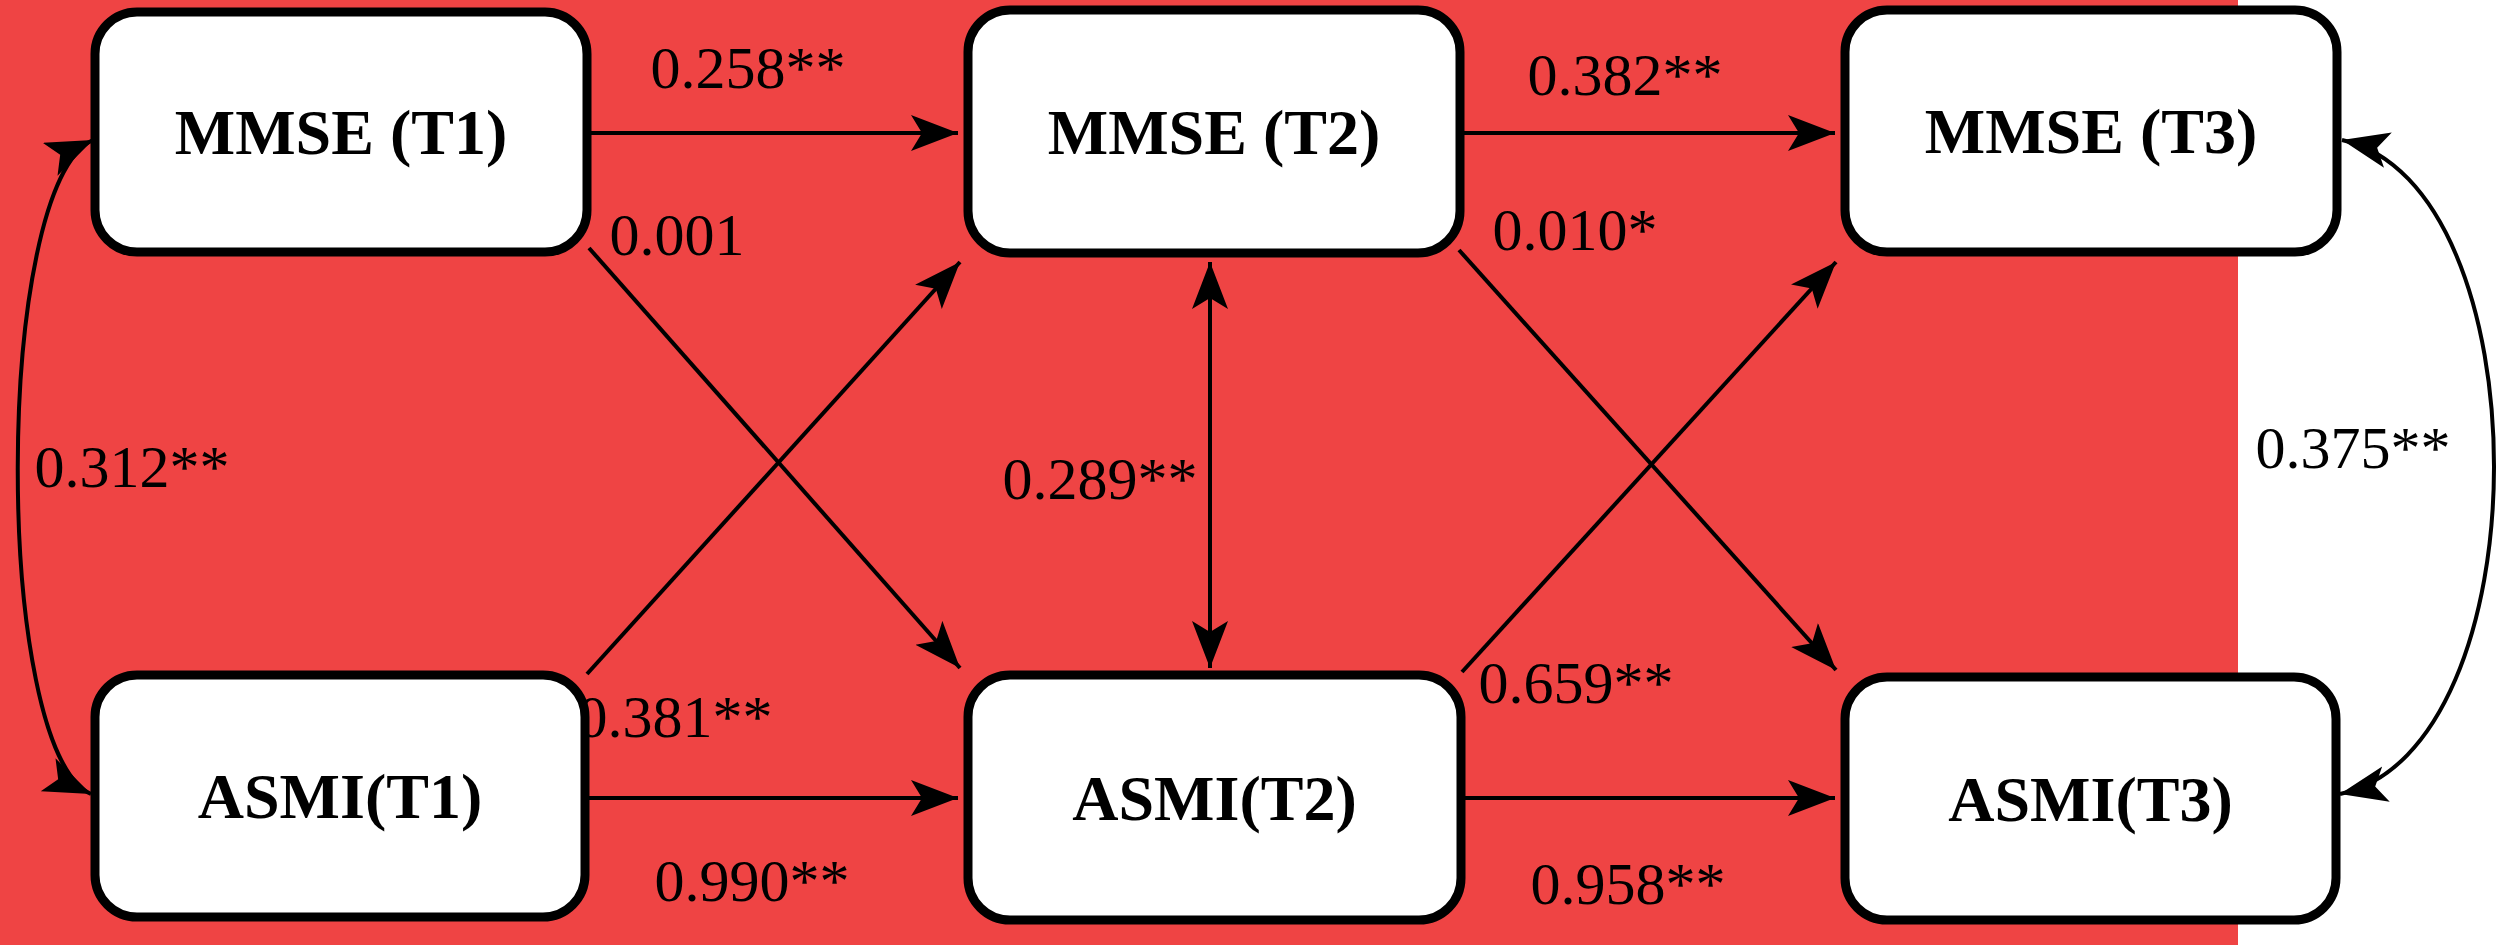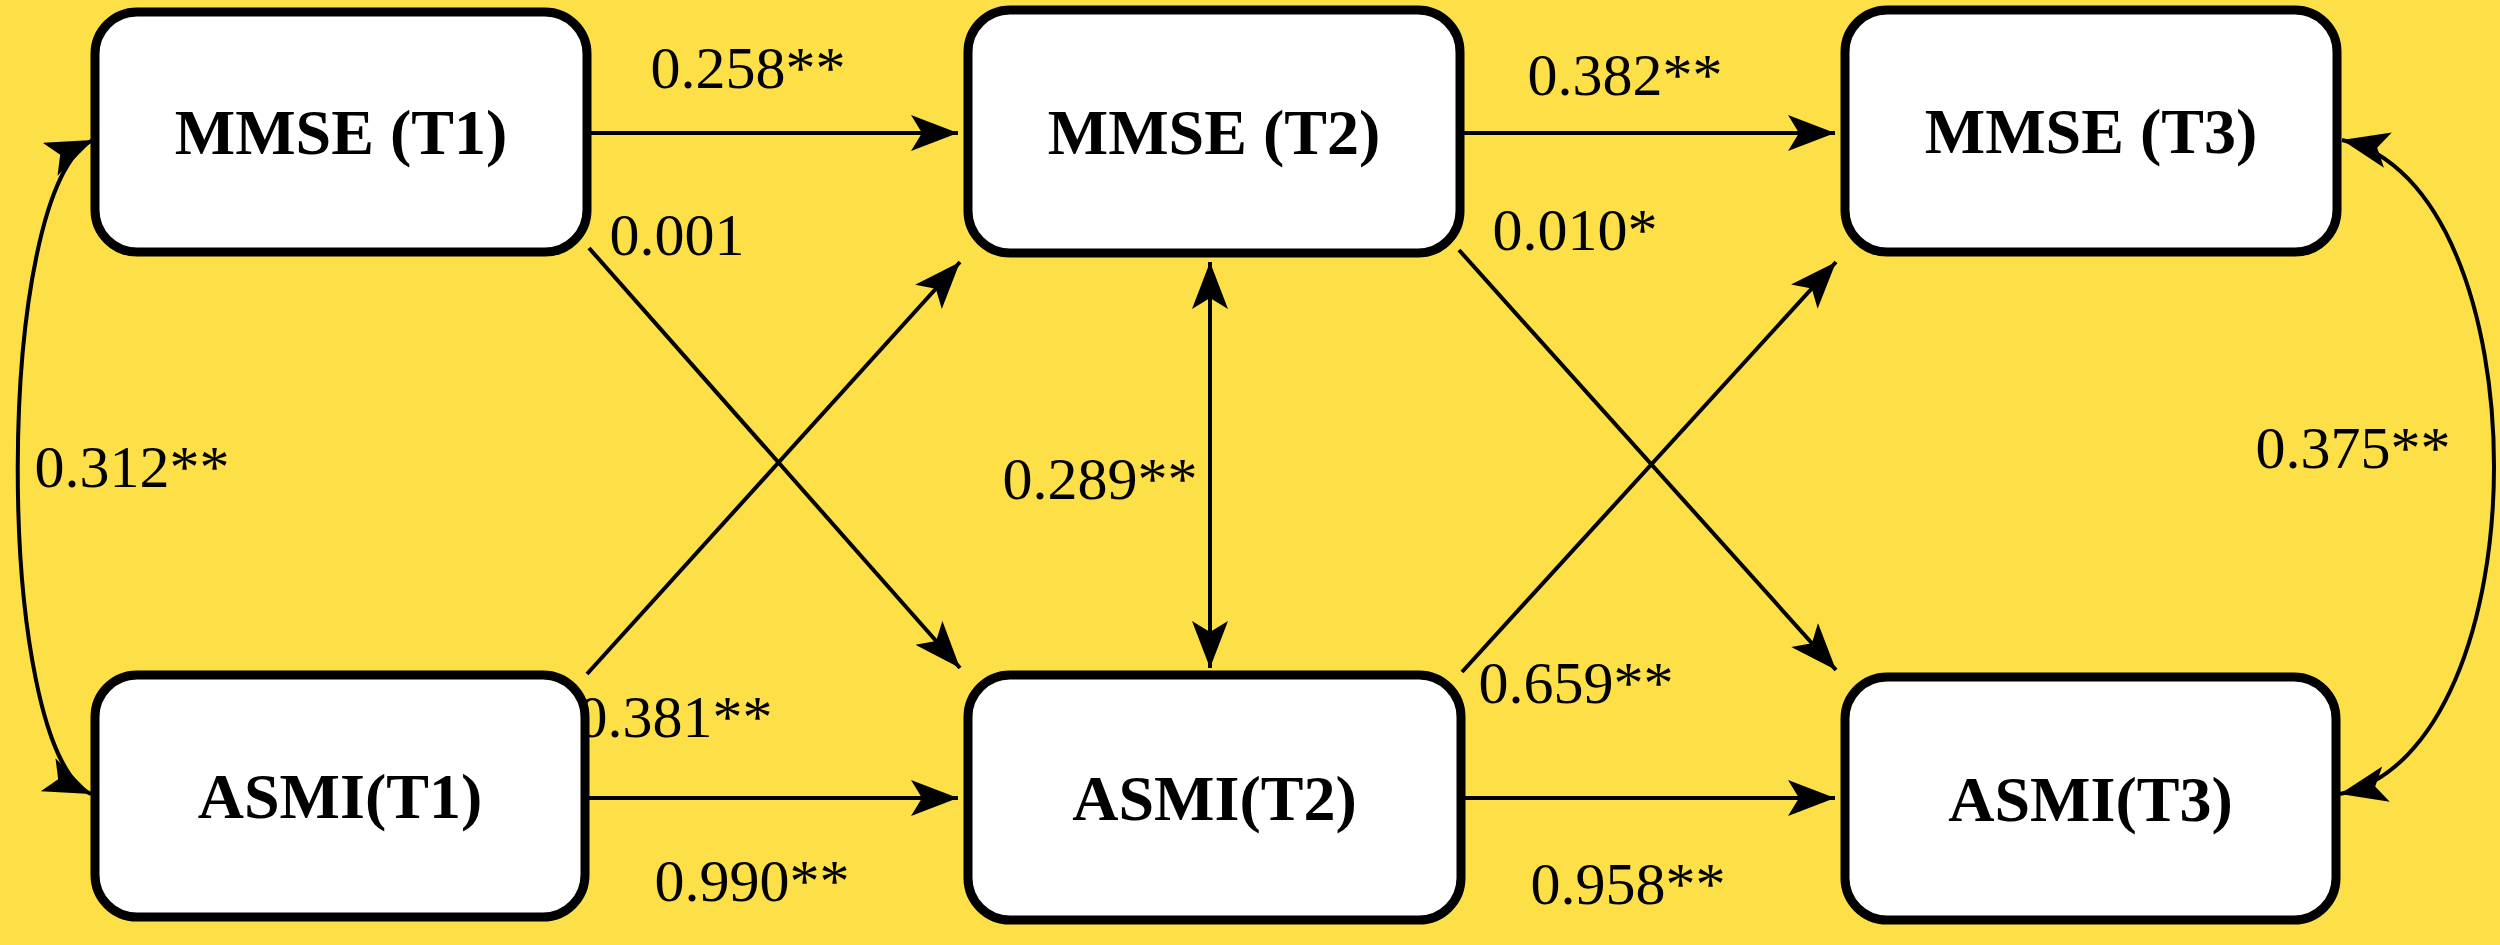--- a/index.html
+++ b/index.html
@@ -2,23 +2,23 @@
 <html><head>
 <meta charset="utf-8">
 <style>
   html, body {
     margin: 0;
     padding: 0;
     background: #ffffff;
   }
   .figure {
     position: relative;
-    width: 2500px;
+    width: 2238px;
     height: 945px;
-    background: #fde047;
+    background: #ef4444;
     font-family: "Liberation Serif", "DejaVu Serif", serif;
   }
   svg { display: block; width: 2500px; height: 945px; }
   .node-box {
     fill: #ffffff;
     stroke: #000000;
     stroke-width: 9;
   }
   .node-label {
     font-family: "Liberation Serif", "DejaVu Serif", serif;

